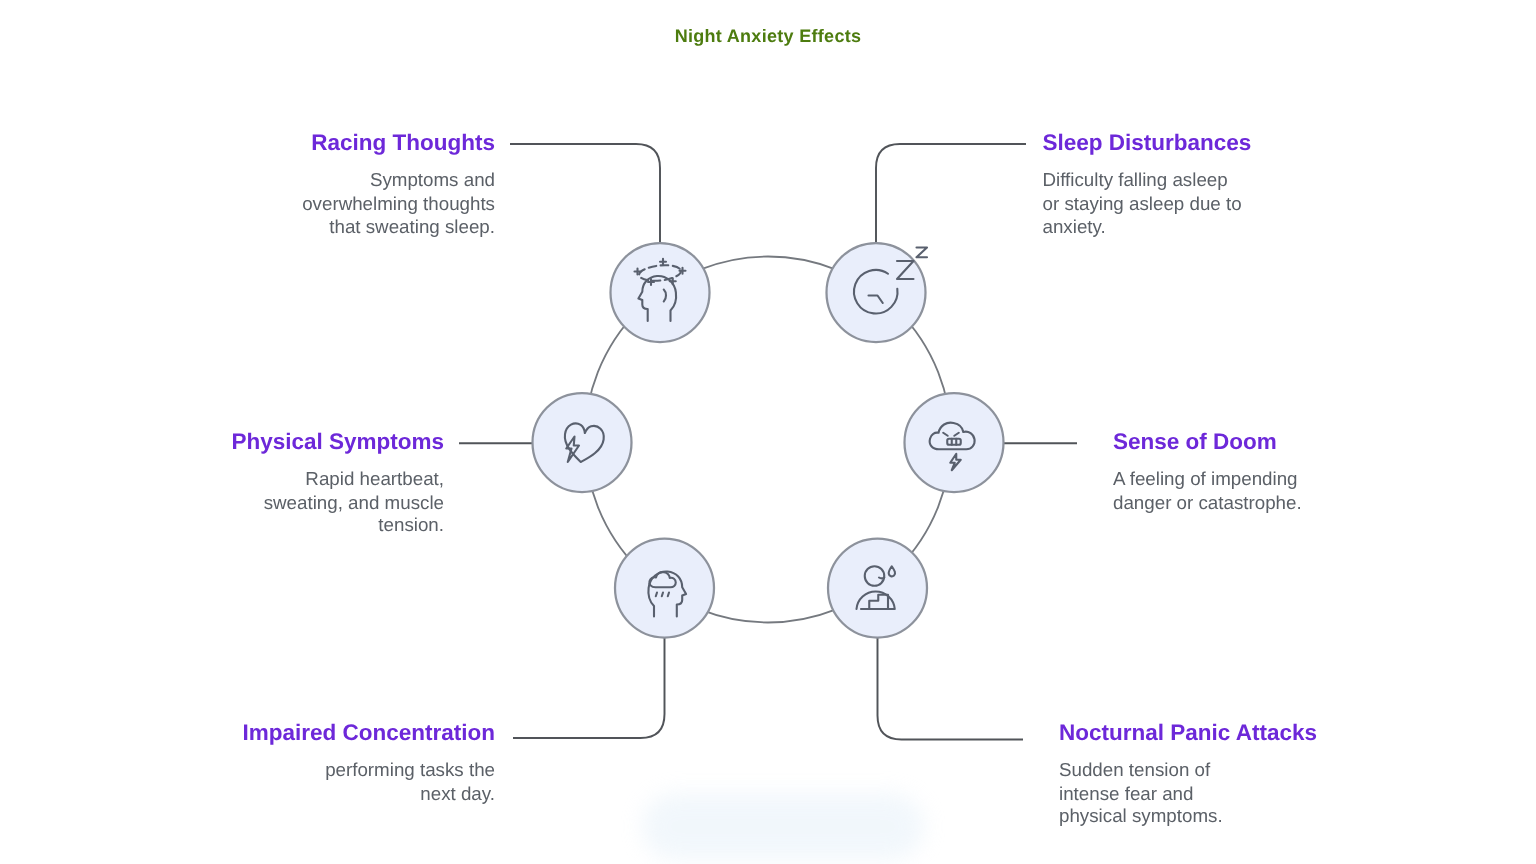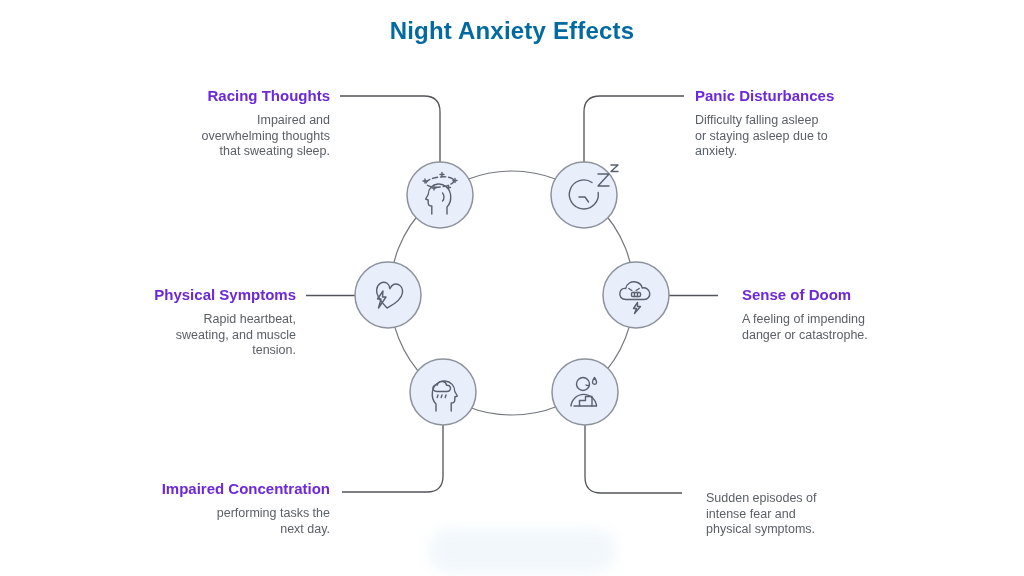--- a/index.html
+++ b/index.html
@@ -2,21 +2,21 @@
 <html><head>
 <meta charset="utf-8">
 <style>
   html,body{margin:0;padding:0;background:#ffffff;}
   .stage{
     position:relative;width:1024px;height:576px;background:#ffffff;overflow:hidden;
     font-family:"Liberation Sans",sans-serif;
   }
   .title{
     position:absolute;top:17px;left:0;right:0;margin:0;text-align:center;
-    font-size:24px;font-weight:bold;color:#0369a1;letter-spacing:.2px;
+    font-size:12px;font-weight:bold;color:#4d7c0f;letter-spacing:.2px;
   }
   svg.diagram{position:absolute;left:0;top:0;width:1024px;height:576px;}
   .ring{fill:none;stroke:#75797f;stroke-width:1.2;}
   .conn{fill:none;stroke:#515459;stroke-width:1.3;}
   .node{fill:#e9eefb;stroke:#8d929c;stroke-width:1.5;}
   .glyph{fill:none;stroke:#59606e;stroke-width:1.4;stroke-linecap:round;stroke-linejoin:round;}
   .glyph-dash{stroke-dasharray:5 3;}
   .card{position:absolute;}
   .card h3{margin:0;font-size:15px;font-weight:bold;color:#6d28d9;line-height:15px;}
   .card .desc{margin-top:10px;font-size:12.5px;color:#5b6067;line-height:15.6px;}
@@ -92,28 +92,28 @@
       <path class="glyph" d="M9.5,-14.5 C11.5,-11.5 12.5,-9.8 11,-8.3 C9.8,-7.2 7.8,-7.8 7.5,-9.5 C7.2,-11.2 8.3,-12.8 9.5,-14.5 Z"></path>
       <path class="glyph" d="M-14,14 A12.8,12.8 0 0 1 11.5,14"></path>
       <path class="glyph" d="M-5.5,14 V8.5 H0.5 V4.5 H7 V14"></path>
       <path class="glyph" d="M-11,14 H11"></path>
     </g>
   </svg>
 
   <div class="card align-right" style="left:140px;top:88px;width:190px">
     <h3>Racing Thoughts</h3>
     <div class="desc">
-      <span class="ln">Impaired and</span>
+      <span class="ln">Symptoms and</span>
       <span class="ln">overwhelming thoughts</span>
       <span class="ln">that sweating sleep.</span>
     </div>
   </div>
 
   <div class="card" style="left:695px;top:88px;width:200px">
-    <h3>Panic Disturbances</h3>
+    <h3>Sleep Disturbances</h3>
     <div class="desc">
       <span class="ln">Difficulty falling asleep</span>
       <span class="ln">or staying asleep due to</span>
       <span class="ln">anxiety.</span>
     </div>
   </div>
 
   <div class="card align-right" style="left:106px;top:287px;width:190px">
     <h3>Physical Symptoms</h3>
     <div class="desc">
@@ -134,22 +134,23 @@
 
   <div class="card align-right" style="left:140px;top:481px;width:190px">
     <h3>Impaired Concentration</h3>
     <div class="desc">
       <span class="ln">performing tasks the</span>
       <span class="ln">next day.</span>
     </div>
   </div>
 
   <div class="card" style="left:706px;top:481px;width:200px">
+    <h3>Nocturnal Panic Attacks</h3>
     <div class="desc">
-      <span class="ln">Sudden episodes of</span>
+      <span class="ln">Sudden tension of</span>
       <span class="ln">intense fear and</span>
       <span class="ln">physical symptoms.</span>
     </div>
   </div>
 
   <div class="watermark"></div>
 
 </div>
 
 </body></html>

